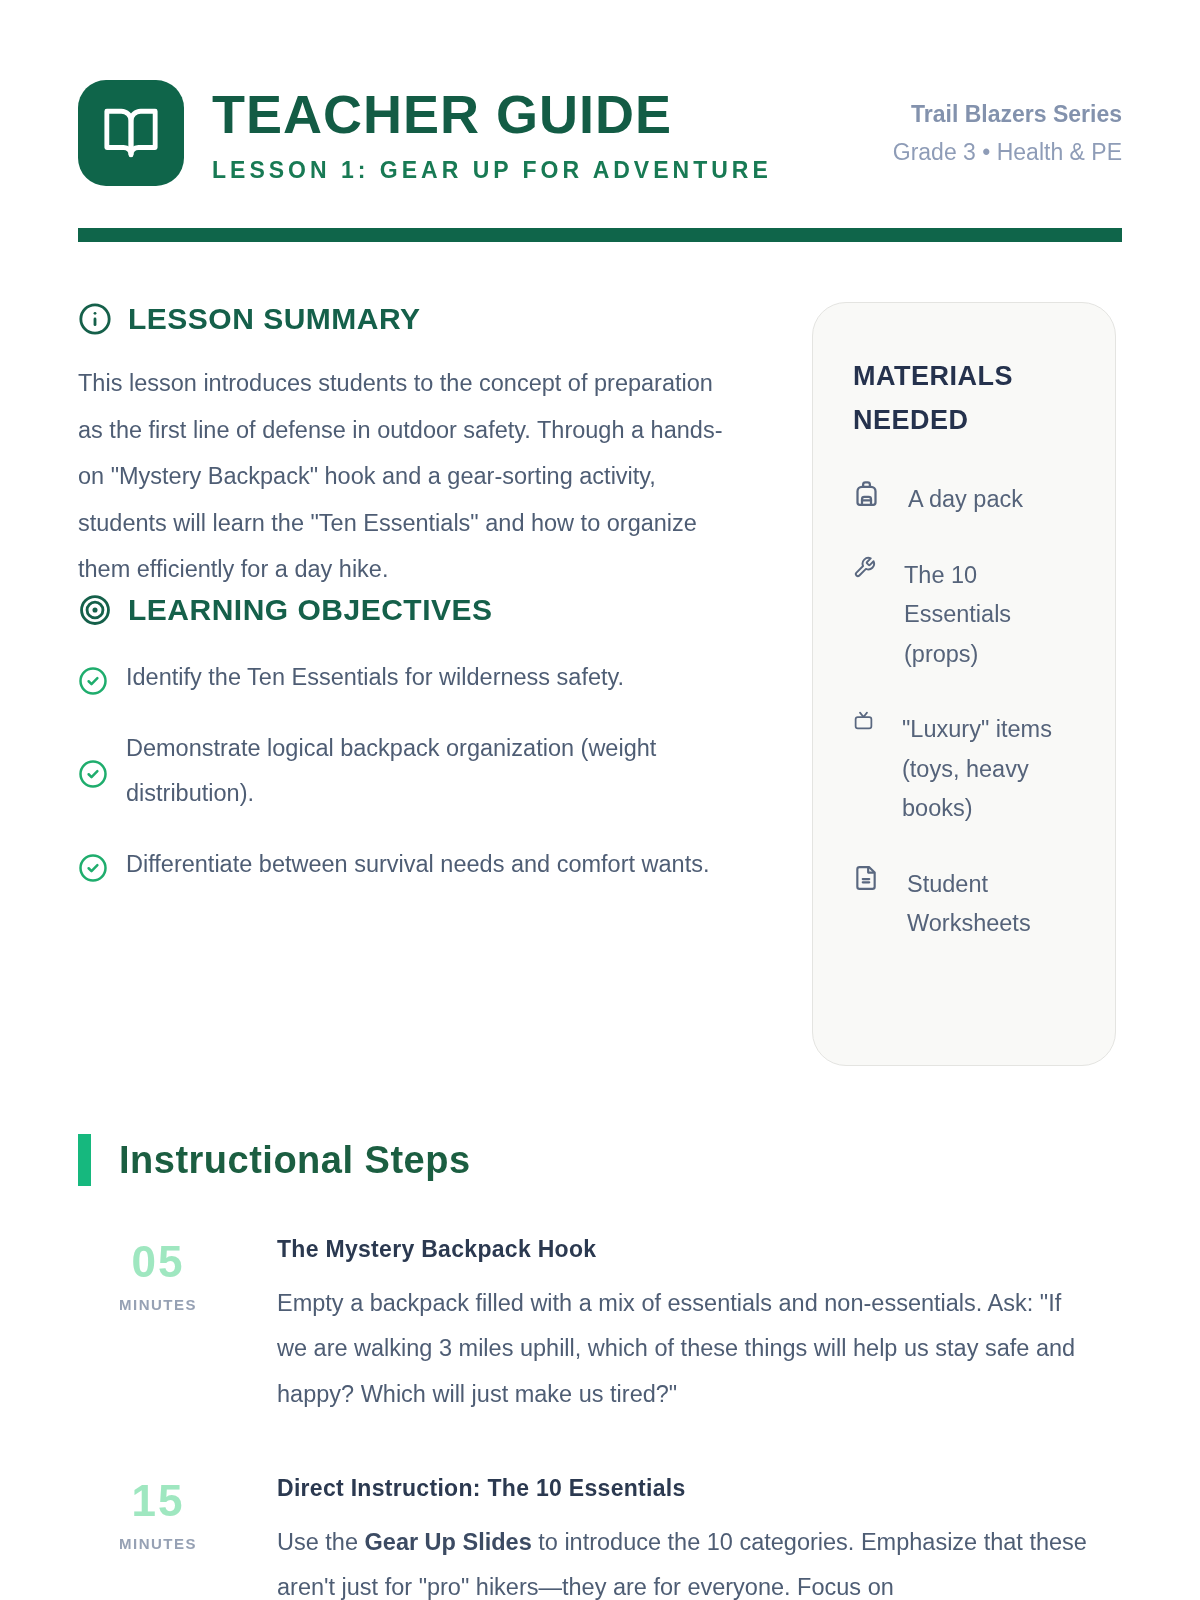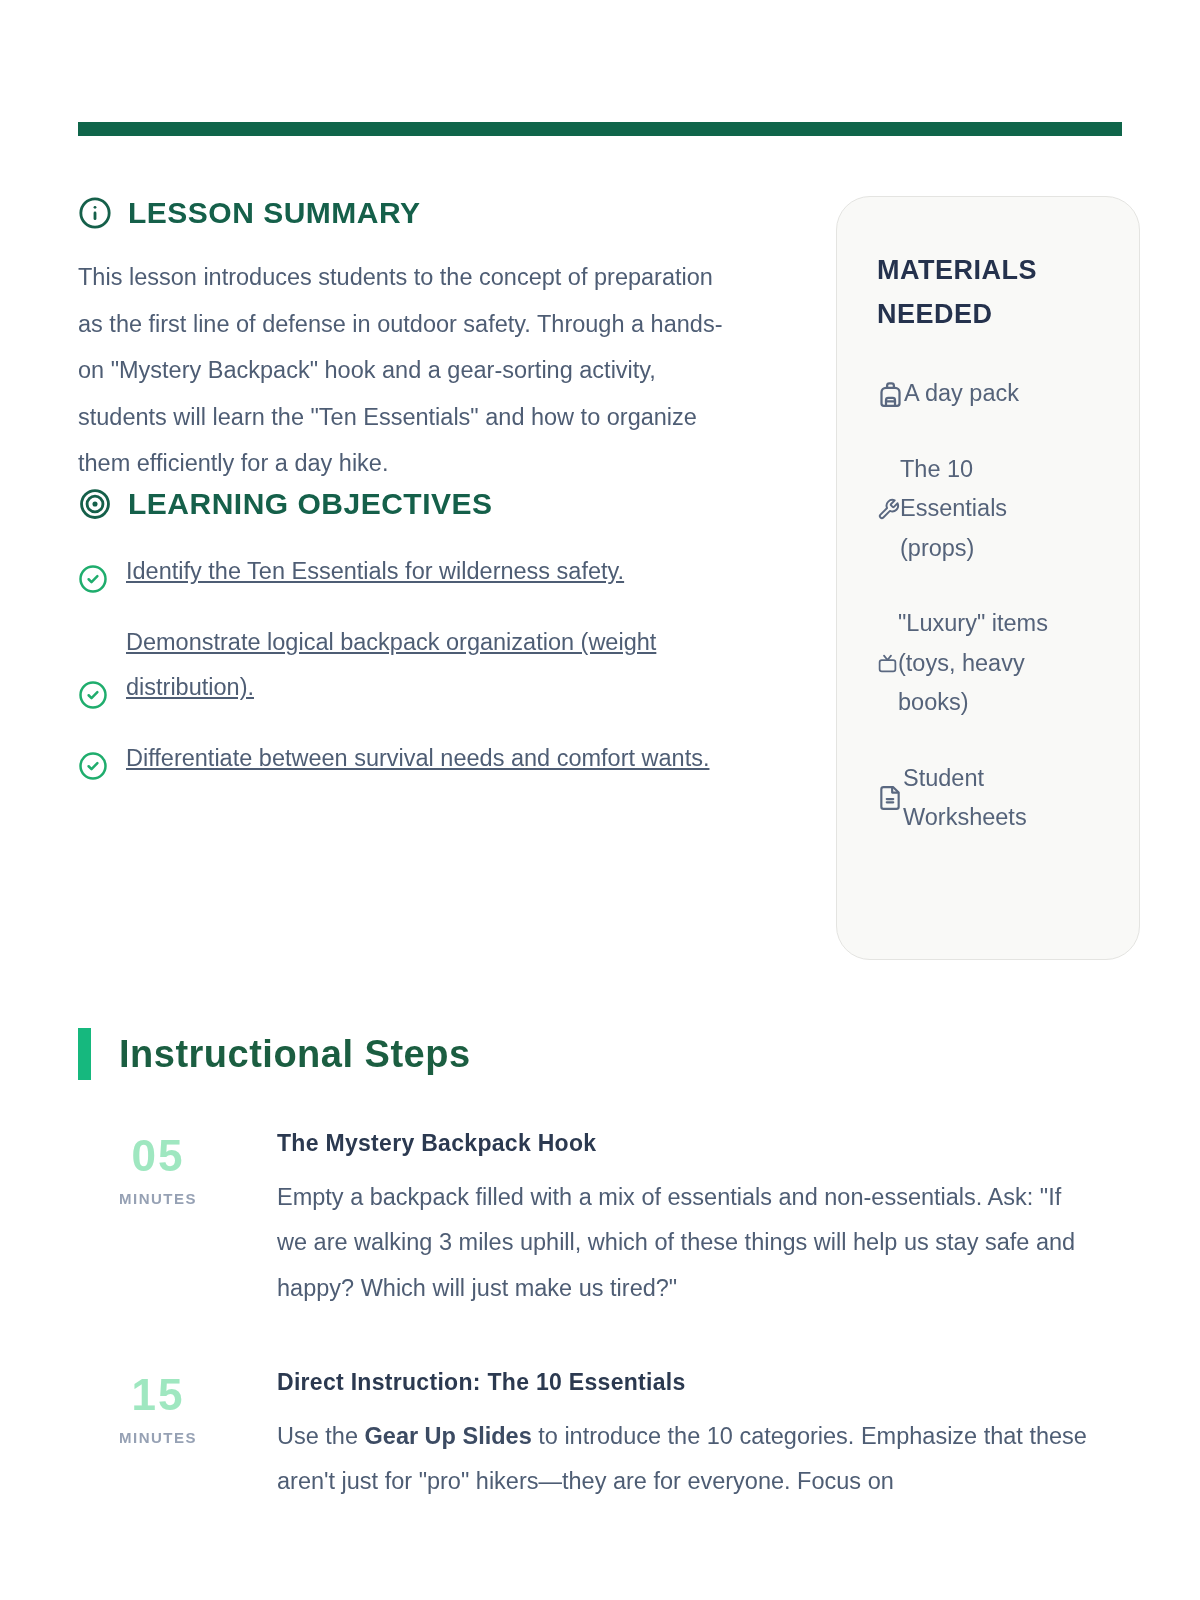--- a/index.html
+++ b/index.html
@@ -46,36 +46,36 @@
     display:flex; align-items:flex-start; gap:16px;
     font-size:30px; font-weight:800; letter-spacing:0.5px;
     color:#15604a;
   }
   .sec-heading svg { width:34px; height:34px; stroke:#15604a; fill:none; stroke-width:2; stroke-linecap:round; stroke-linejoin:round; flex:0 0 34px; }
   .summary-body {
     margin-top:24px; font-size:23.5px; line-height:1.98; color:#4e5d74;
   }
   .objectives { }
   .obj-list { list-style:none; margin-top:28px; }
-  .obj-item { display:flex; align-items:flex-end; gap:18px; margin-bottom:26px;text-decoration:underline; }
+  .obj-item { display:flex; align-items:center; gap:18px; margin-bottom:26px; }
   .obj-item svg { width:30px; height:30px; flex:0 0 30px; margin-top:7px;
     stroke:#1fad6d; fill:none; stroke-width:2; stroke-linecap:round; stroke-linejoin:round; }
   .obj-text { font-size:23.5px; line-height:1.92; color:#4e5d74; }
 
   
   .materials-card {
-    margin-left:98px; width:304px; flex:0 0 304px; height:764px;
+    margin-left:74px; width:304px; flex:0 0 304px; height:764px;
     background:#f9f9f7; border:1.5px solid #e4e4e1; border-radius:34px;
     padding:52px 40px 40px 40px;
   }
   .materials-title {
     font-size:27px; font-weight:800; color:#25324d; line-height:1.62; letter-spacing:0.5px;
   }
   .mat-list { list-style:none; margin-top:38px; }
-  .mat-item { display:flex; align-items:center; gap:0; margin-bottom:36px; }
+  .mat-item { display:flex; align-items:flex-start; gap:28px; margin-bottom:36px; }
   .mat-item svg { flex:0 0 auto; stroke:#5a6880; fill:none; stroke-width:2; stroke-linecap:round; stroke-linejoin:round; }
   .mat-label { font-size:23.5px; line-height:1.68; color:#55637a; max-width:160px; }
 
   
   .steps-section { margin-top:68px; }
   .steps-heading { display:flex; align-items:center; gap:28px; }
   .steps-bar { width:13px; height:52px; background:#16b87e; flex:0 0 13px; }
   .steps-title { font-size:38px; font-weight:800; color:#1b5e41; letter-spacing:0.5px; }
 
   .step { display:flex; align-items:flex-start; margin-top:50px; }
@@ -87,20 +87,36 @@
   .step-title { font-size:23px; font-weight:700; color:#2b3950; letter-spacing:0.3px; }
   .step-body { margin-top:18px; font-size:23.5px; line-height:1.93; color:#4e5d74; }
   .step-body .b { font-weight:700; color:#3c4b63; }
 </style>
 </head>
 <body>
 
 <div class="page">
   <div class="inner">
 
+    <div class="header">
+      <div class="logo">
+        <svg viewBox="0 0 24 24">
+          <path d="M2 3h6a4 4 0 0 1 4 4v14a3 3 0 0 0-3-3H2z"></path>
+          <path d="M22 3h-6a4 4 0 0 0-4 4v14a3 3 0 0 1 3-3h7z"></path>
+        </svg>
+      </div>
+      <div class="title-block">
+        <div class="doc-title">TEACHER GUIDE</div>
+        <div class="doc-subtitle">LESSON 1: GEAR UP FOR ADVENTURE</div>
+      </div>
+      <div class="header-right">
+        <div class="series">Trail Blazers Series</div>
+        <div class="meta">Grade 3 • Health &amp; PE</div>
+      </div>
+    </div>
 
     <div class="divider"></div>
 
     <div class="main">
       <div class="left-col">
 
         <div class="summary">
           <div class="sec-heading">
             <svg viewBox="0 0 24 24">
               <circle cx="12" cy="12" r="10"></circle>

